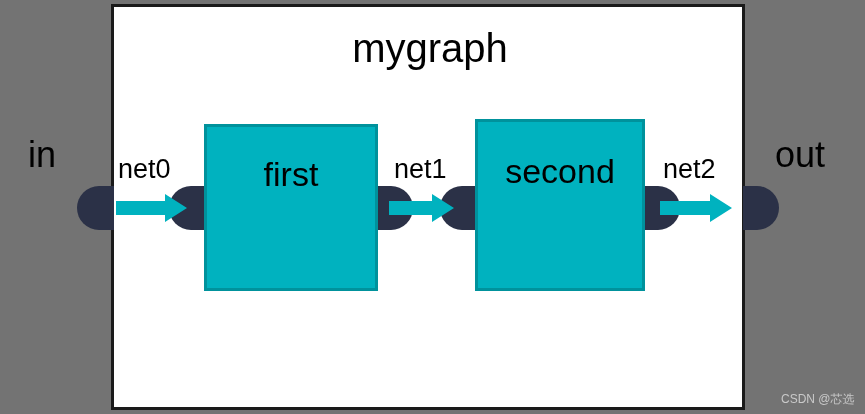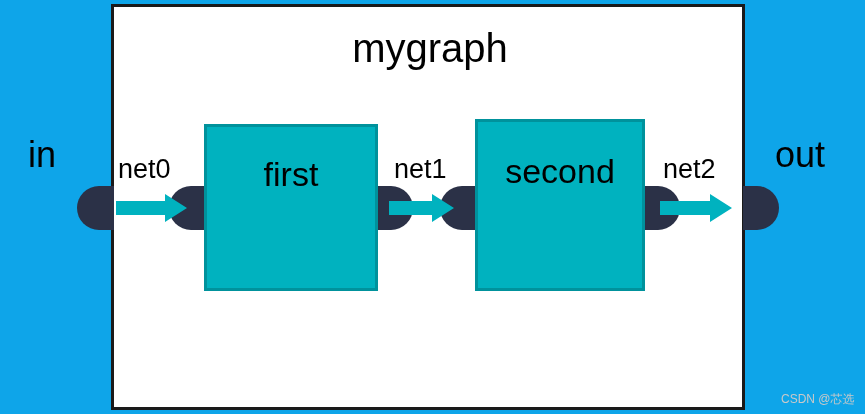--- a/index.html
+++ b/index.html
@@ -7,21 +7,21 @@
     padding: 0;
     background: #ffffff;
   }
   body {
     font-family: "Liberation Sans", sans-serif;
   }
   #canvas {
     position: relative;
     width: 865px;
     height: 414px;
-    background: #0ea5e9;
+    background: #737373;
     overflow: hidden;
   }
   #diagram-svg {
     position: absolute;
     left: 0;
     top: 0;
     width: 865px;
     height: 414px;
   }
   .svg-text {

